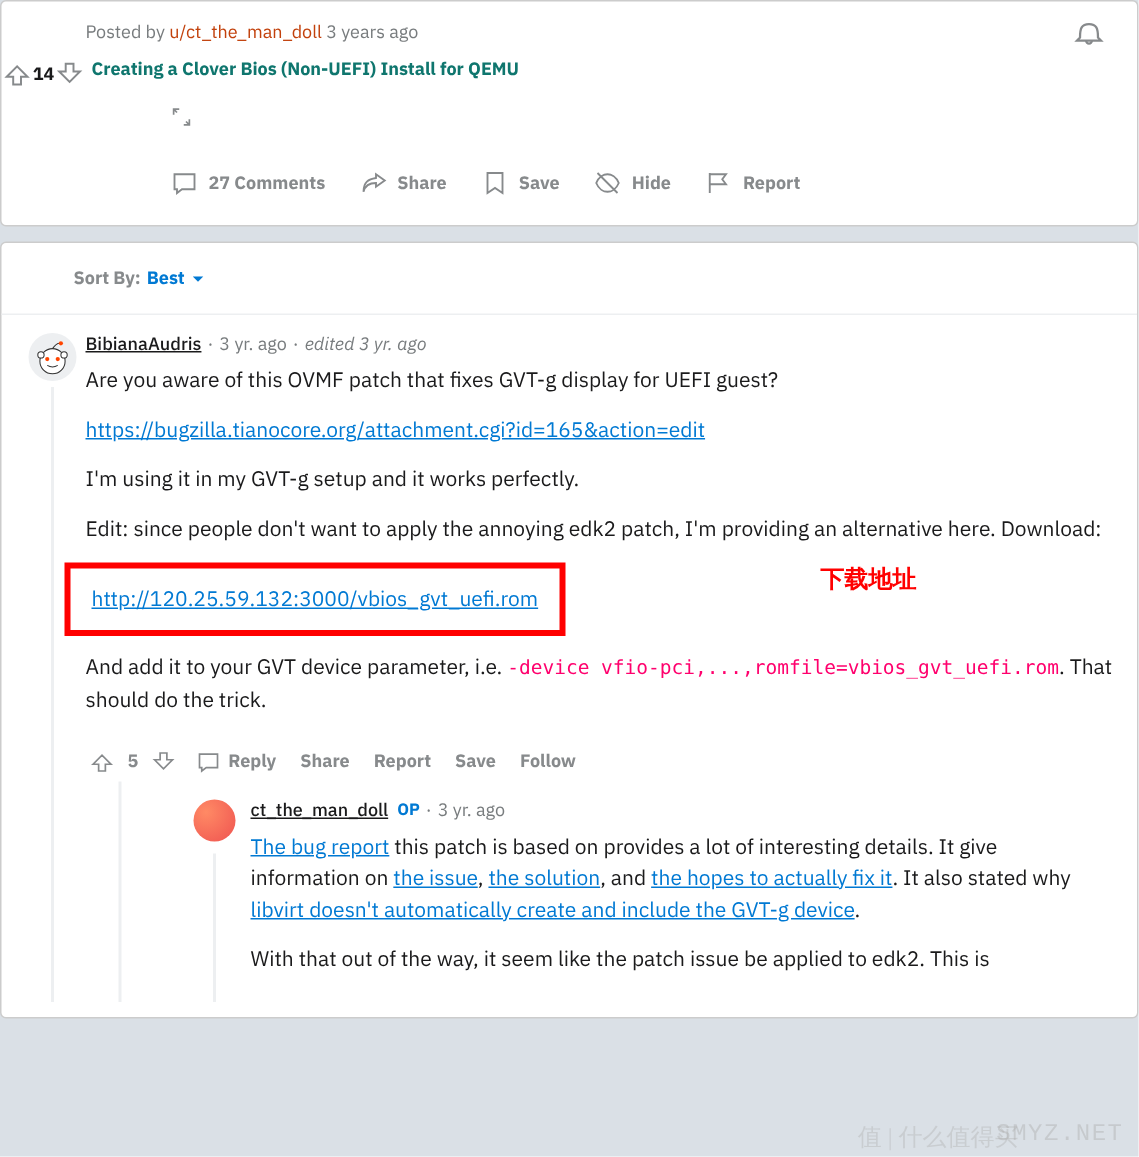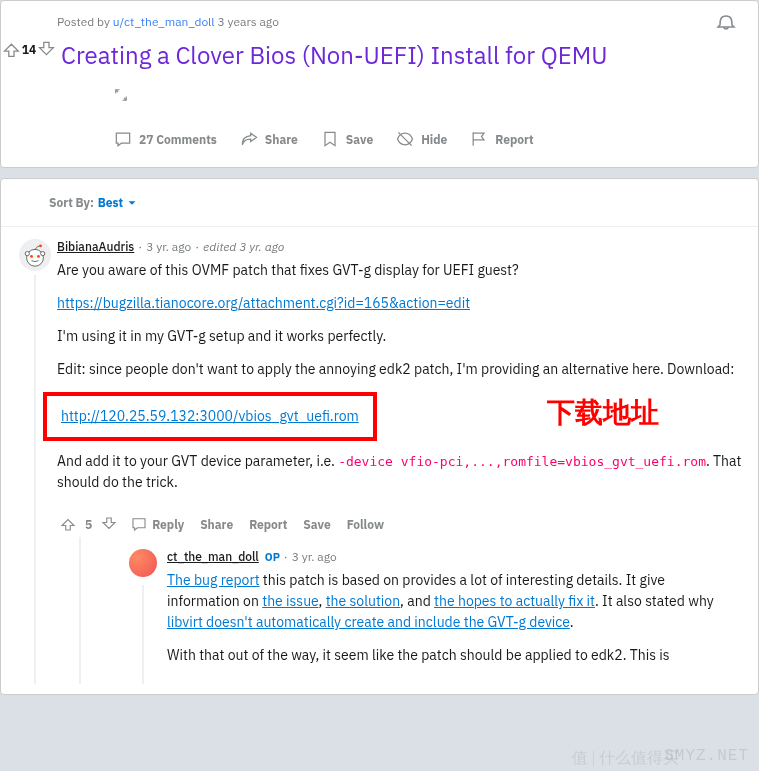--- a/index.html
+++ b/index.html
@@ -5,24 +5,24 @@
   * { box-sizing: border-box; margin: 0; padding: 0; }
   body { font-family: "IBM Plex Sans", -apple-system, BlinkMacSystemFont, "Segoe UI", Arial, sans-serif; background: #dae0e6; width: 759px; height: 771px; overflow: hidden; position: relative; }
   .card { background: #fff; border: 1px solid #ccc; border-radius: 4px; margin: 0 0 10px 0; }
   .post-card { position: relative; }
   .vote-col { position: absolute; left: 0; top: 8px; width: 56px; display: flex; flex-direction: row; align-items: center; padding-top: 28px; }
   .arrow { width: 24px; height: 24px; cursor: pointer; display:flex; align-items:center; justify-content:center; }
   .arrow svg { fill:none; stroke:#878a8c; stroke-width:1.5; }
   .score { font-size: 12px; font-weight: 700; color: #1a1a1b; margin: 4px 0; }
   .post-main { padding: 8px 12px 8px 56px; }
   .posted-line { font-size: 12px; color: #787c7e; display:flex; align-items:center; justify-content:space-between; padding-right: 8px; }
-  .posted-line a { color: #3b82f6; text-decoration: none; }
+  .posted-line a { color: #c2410c; text-decoration: none; }
   .bell { width:24px; height:24px; cursor:pointer; }
   .bell svg { fill:none; stroke:#878a8c; stroke-width:1.5; }
-  .post-title { font-size: 24px; font-weight: 400; color: #6d28d9; margin: 6px 0 10px 0; padding-left: 40px; margin-left:-40px;}
+  .post-title { font-size: 12px; font-weight: 700; color: #0f766e; margin: 6px 0 10px 0; padding-left: 40px; margin-left:-40px;}
   h2.post-title { padding-left: 44px; }
   .expand-btn { width: 28px; height: 28px; border-radius:4px; margin: 4px 0 10px 50px; display:flex; align-items:center; justify-content:center; cursor:pointer; }
   .expand-btn svg { stroke:#878a8c; fill:none; stroke-width:1.5; }
   .action-bar { display:flex; gap: 6px; padding: 4px 0 4px 48px; align-items:center; }
   .action-item { display:flex; align-items:center; gap:6px; padding: 6px 8px; border-radius:2px; cursor:pointer; font-size:12px; font-weight:700; color:#878a8c; }
   .action-item svg { width:20px; height:20px; fill:none; stroke:#878a8c; stroke-width:1.5; }
 
   .comments-card { padding: 12px 0 0 0; }
   .sort-row { padding: 4px 16px 4px 48px; font-size:12px; font-weight:700; color:#878a8c; display:flex; align-items:center; gap:4px;}
   .sort-val { color:#0079d3; display:inline-flex; align-items:center; gap:2px; }
@@ -34,21 +34,21 @@
   .avatar { position:absolute; left: 18px; top: 0; width:32px; height:32px; border-radius:50%; background:#edeff1; display:flex; align-items:center; justify-content:center; overflow:hidden; }
   .thread-line { position:absolute; left: 33px; top: 36px; bottom:0; width:2px; background:#edeff1; }
   .c-head { font-size:12px; color:#787c7e; display:flex; align-items:center; gap:4px; flex-wrap:wrap;}
   .c-author { font-weight:500; color:#1a1a1b; }
   .c-head em { font-style: italic; }
   .c-body { font-size:14px; color:#1a1a1b; line-height:1.5; padding: 6px 0; }
   .c-body p { margin-bottom: 12px; }
   .c-body a { color:#0079d3; text-decoration: underline; }
   .c-body code { font-family: "Noto Mono", Menlo, Consolas, monospace; font-size: 13px; color:#ff006d; }
   .red-box { border: 4px solid #ff0000; padding: 10px 14px; margin: 0 -4px 10px -14px; display:inline-block; }
-  .annot { position:absolute; color:#ff0000; font-size:28px; font-weight:700; left: 490px; top: 0; white-space:nowrap; font-family: "Microsoft YaHei", sans-serif; }
+  .annot { position:absolute; color:#ff0000; font-size:16px; font-weight:700; left: 490px; top: 0; white-space:nowrap; font-family: "Microsoft YaHei", sans-serif; }
   .annot-wrap { position:relative; }
   .c-actions { display:flex; align-items:center; gap:4px; font-size:12px; font-weight:700; color:#878a8c; }
   .c-actions .mini { padding:4px 6px; cursor:pointer; border-radius:2px; }
   .vote-mini { width:22px; height:22px; cursor:pointer; display:flex; align-items:center; justify-content:center;}
   .vote-mini svg { fill:none; stroke:#878a8c; stroke-width:1.5; width:18px; height:18px;}
   .reply-btn { display:flex; align-items:center; gap:4px; }
   .reply-btn svg { width:18px; height:18px; fill:none; stroke:#878a8c; stroke-width:1.5; }
 
   .nested { margin-left: 22px; padding-left: 40px; border-left: 2px solid #edeff1; padding-top: 12px;}
   .nested .comment { padding-left: 46px; }
@@ -212,21 +212,21 @@
         <div class="c-head">
           <a href="#" class="c-author">ct_the_man_doll</a>
           <span class="op-badge">OP</span>
           <span>·</span>
           <span>3 yr. ago</span>
         </div>
         <div class="c-body">
           <p>
             <a href="#">The bug report</a><span> this patch is based on provides a lot of interesting details. It give information on </span><a href="#">the issue</a><span>, </span><a href="#">the solution</a><span>, and </span><a href="#">the hopes to actually fix it</a><span>. It also stated why </span><a href="#">libvirt doesn't automatically create and include the GVT-g device</a><span>.</span>
           </p>
-          <p>With that out of the way, it seem like the patch should be applied to edk2. This is</p>
+          <p>With that out of the way, it seem like the patch issue be applied to edk2. This is</p>
         </div>
       </div>
     </div>
   </div>
 </div>
 
 <div class="watermark2">值 | 什么值得买</div>
 <div class="watermark1">SMYZ.NET</div>
 
 </body></html>

